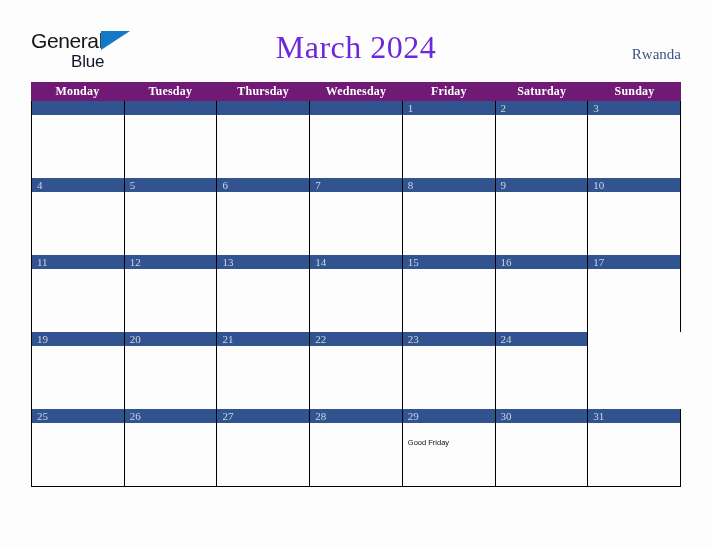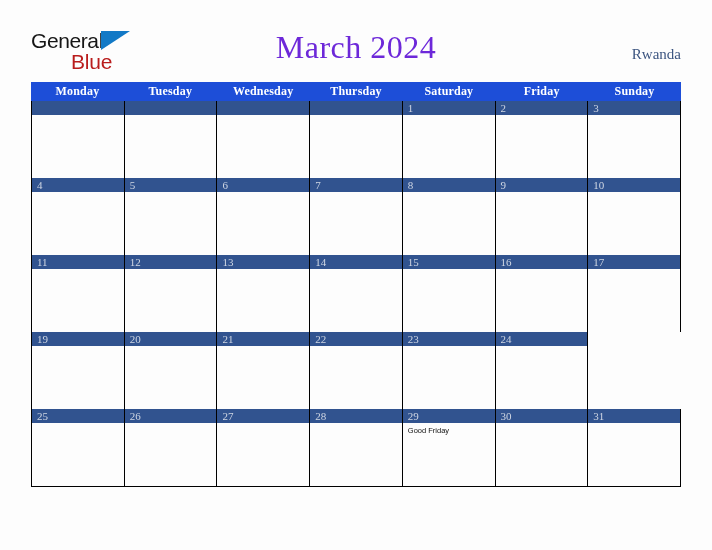--- a/index.html
+++ b/index.html
@@ -48,23 +48,23 @@
     width: 0;
     height: 0;
     border-left: 29px solid #1279c6;
     border-bottom: 19px solid transparent;
   }
   #logo-blue {
     position: absolute;
     left: 40px;
     top: 21px;
     font-family: "Liberation Sans", "DejaVu Sans", sans-serif;
-    font-size: 21px;
+    font-size: 17px;
     letter-spacing: -0.2px;
-    color: #b91c1c;
+    color: #0f172a;
     line-height: 21px;
   }
 
   #month-title {
     position: absolute;
     left: 0;
     top: 28px;
     width: 712px;
     text-align: center;
     font-size: 32px;
@@ -86,21 +86,21 @@
   #calendar {
     position: absolute;
     left: 31px;
     top: 82px;
     width: 650px;
   }
 
   #weekday-header {
     display: grid;
     grid-template-columns: repeat(7, 1fr);
-    background: #1d4ed8;
+    background: #701a75;
     height: 19px;
   }
   .weekday-cell {
     color: #ffffff;
     font-size: 12px;
     font-weight: bold;
     text-align: center;
     line-height: 19px;
     letter-spacing: 0.2px;
   }
@@ -127,21 +127,21 @@
     font-size: 11px;
     line-height: 14px;
     padding-left: 5px;
     box-sizing: border-box;
     white-space: nowrap;
   }
   .day-number-bar.blank {
     color: transparent;
   }
   .day-events {
-    padding: 3px 4px 0 5px;
+    padding: 15px 4px 0 5px;
   }
   .event-text {
     font-family: "Liberation Sans", "DejaVu Sans", sans-serif;
     font-size: 7.5px;
     color: #111111;
     line-height: 10px;
     white-space: nowrap;
   }
 </style>
 </head>
@@ -158,24 +158,24 @@
   <div id="month-title">March 2024</div>
 
   <div id="country-label">Rwanda</div>
 
 </div>
 
 <div id="calendar">
   <div id="weekday-header">
       <div class="weekday-cell">Monday</div>
       <div class="weekday-cell">Tuesday</div>
+      <div class="weekday-cell">Thursday</div>
       <div class="weekday-cell">Wednesday</div>
-      <div class="weekday-cell">Thursday</div>
+      <div class="weekday-cell">Friday</div>
       <div class="weekday-cell">Saturday</div>
-      <div class="weekday-cell">Friday</div>
       <div class="weekday-cell">Sunday</div>
     </div>
   <div id="weeks">
       <div class="week-row">
         <div class="day-cell">
           <div class="day-number-bar blank"></div>
         </div>
         <div class="day-cell">
           <div class="day-number-bar blank"></div>
         </div>

